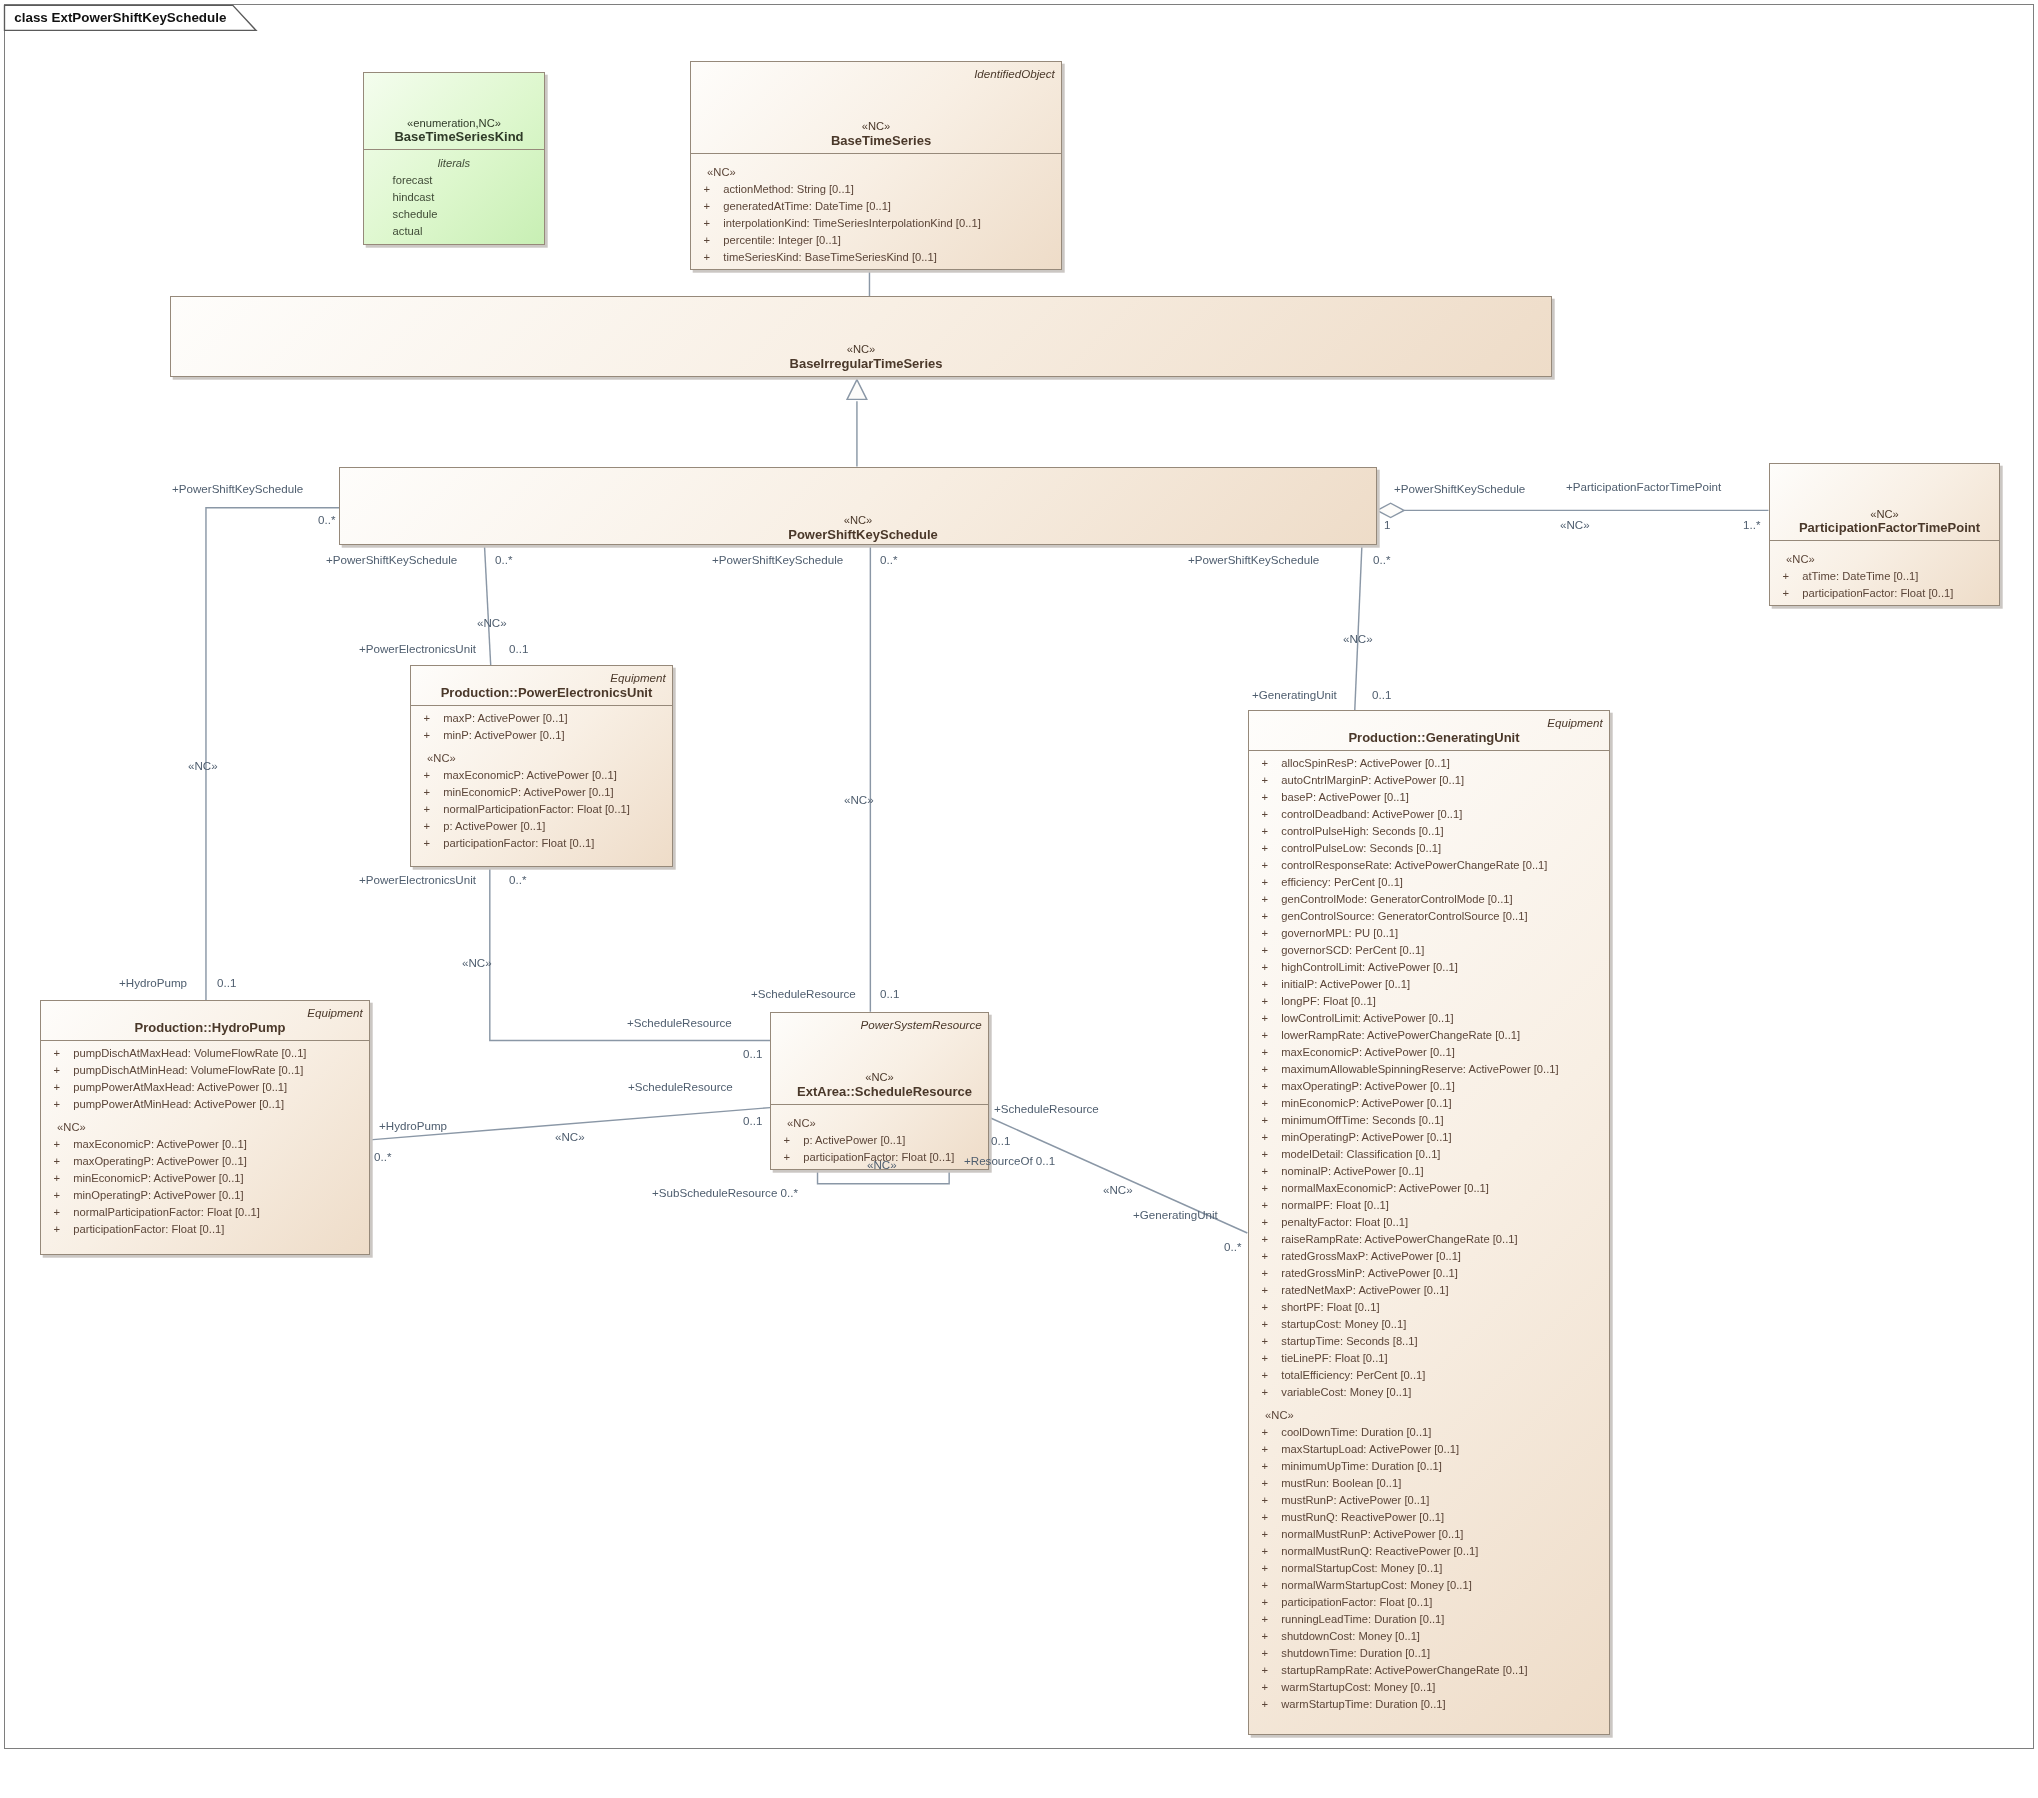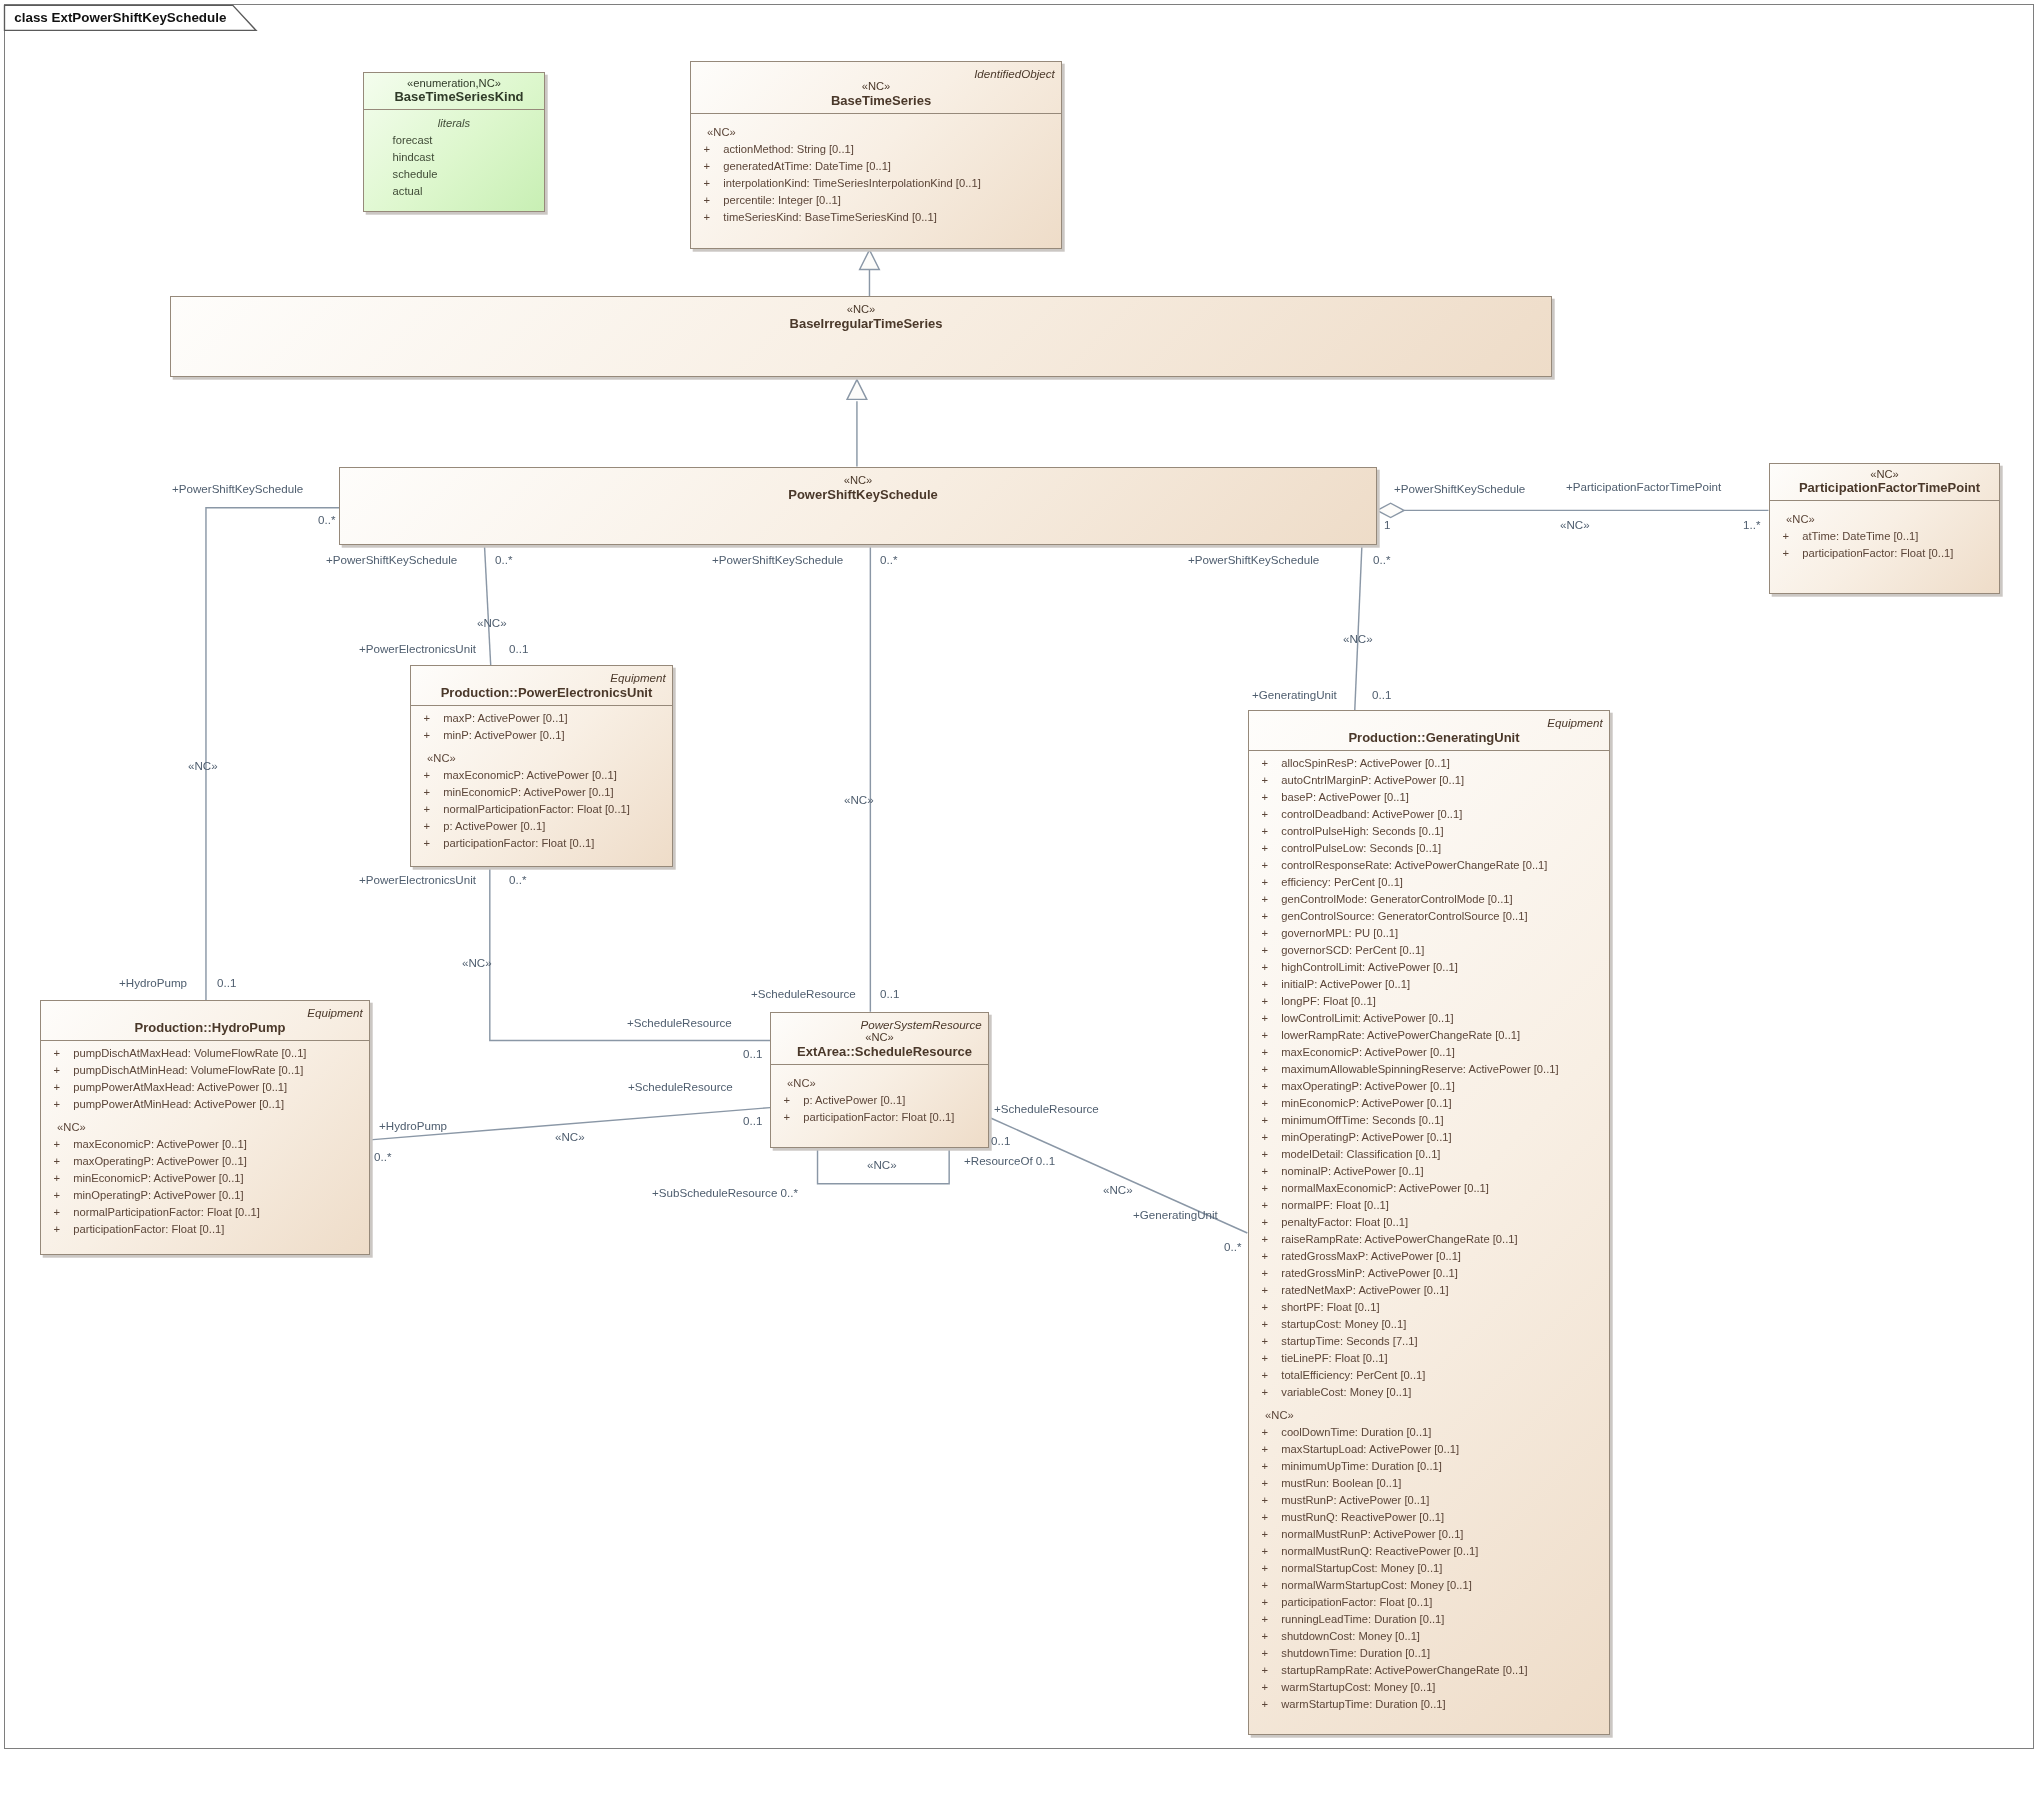--- a/index.html
+++ b/index.html
@@ -11,21 +11,21 @@
   .arrowhead{stroke:#8a97a6;stroke-width:1.6;fill:#fdfcfa;}
   .tab-shape{fill:#ffffff;stroke:#5a5a5a;stroke-width:1.5;}
   #diagram-title{position:absolute;left:14.3px;top:9.9px;font-size:13.4px;font-weight:bold;color:#111;}
 
   .uml-box{position:absolute;box-sizing:border-box;border:0.9px solid #96897a;
            background:linear-gradient(135deg,#fefdfb 0%,#f8efe4 50%,#eedcc8 100%);
            box-shadow:2.7px 2.7px 0 #cbc7c3;color:#4a382a;}
   .uml-box.enum{background:linear-gradient(135deg,#f4fdee 0%,#ddf7cd 55%,#c8efb4 100%);color:#3f4a36;}
   .box-header{position:relative;padding-top:3.6px;}
   .parent-name{font-size:11.6px;font-style:italic;text-align:right;padding:1.8px 6.3px 0 0;color:#4a382a;}
-  .stereo{font-size:11.2px;text-align:center;color:#4a382a;}
+  .stereo{font-size:11.2px;text-align:center;color:#4a382a;margin-top:40px;}
   .cls-name{font-size:13px;font-weight:bold;text-align:center;padding:0.9px 1.8px 4.5px 1.8px;margin-left:10px;}
   .enum .stereo,.enum .cls-name{color:#2f3a28;}
   .box-body{border-top:0.9px solid #96897a;padding:4.5px 3.6px 3.6px 3.6px;}
   .attr-row{display:flex;line-height:17px;font-size:11.2px;color:#5b4538;white-space:nowrap;}
   .attr-row .vis{width:19.7px;padding-left:9px;flex:none;}
   .attr-row.grp{padding-left:12.5px;margin-top:5.4px;}
   .enum .attr-row{padding-left:25px;color:#3f4a36;}
   .literals-label{font-size:11.2px;font-style:italic;text-align:center;line-height:18px;color:#3f4a36;}
   .bar-title{padding-top:6.3px;}
 
@@ -417,21 +417,21 @@
         <div class="attr-row">
           <span class="vis">+</span>
           <span class="attr-text">shortPF: Float [0..1]</span>
         </div>
         <div class="attr-row">
           <span class="vis">+</span>
           <span class="attr-text">startupCost: Money [0..1]</span>
         </div>
         <div class="attr-row">
           <span class="vis">+</span>
-          <span class="attr-text">startupTime: Seconds [7..1]</span>
+          <span class="attr-text">startupTime: Seconds [8..1]</span>
         </div>
         <div class="attr-row">
           <span class="vis">+</span>
           <span class="attr-text">tieLinePF: Float [0..1]</span>
         </div>
         <div class="attr-row">
           <span class="vis">+</span>
           <span class="attr-text">totalEfficiency: PerCent [0..1]</span>
         </div>
         <div class="attr-row">

